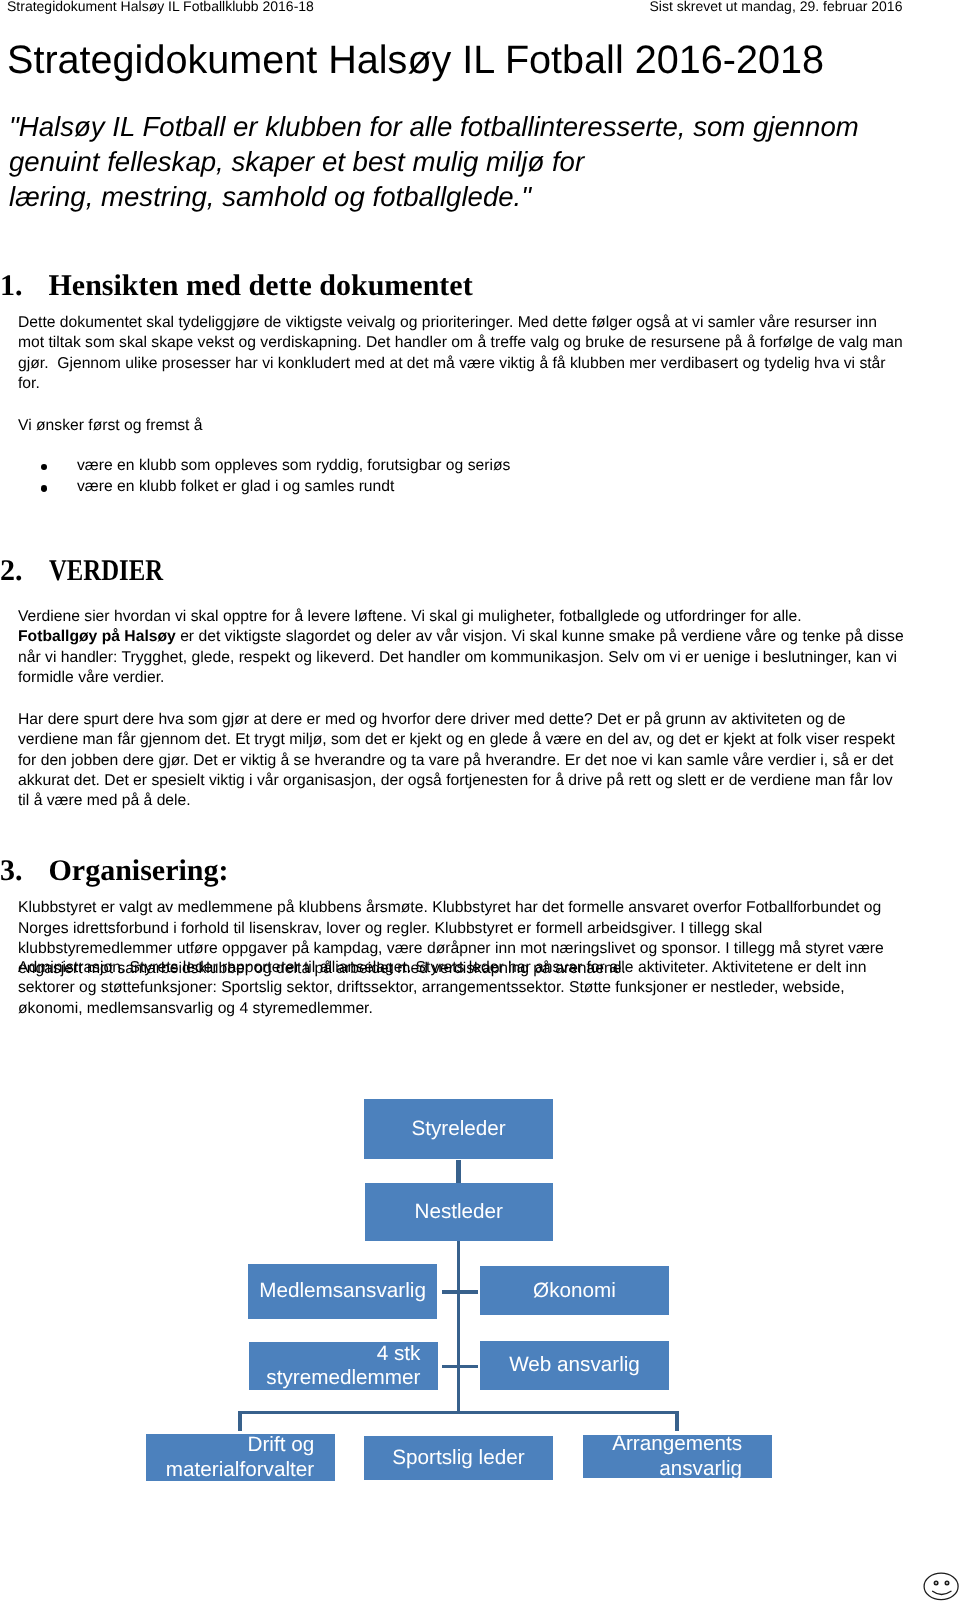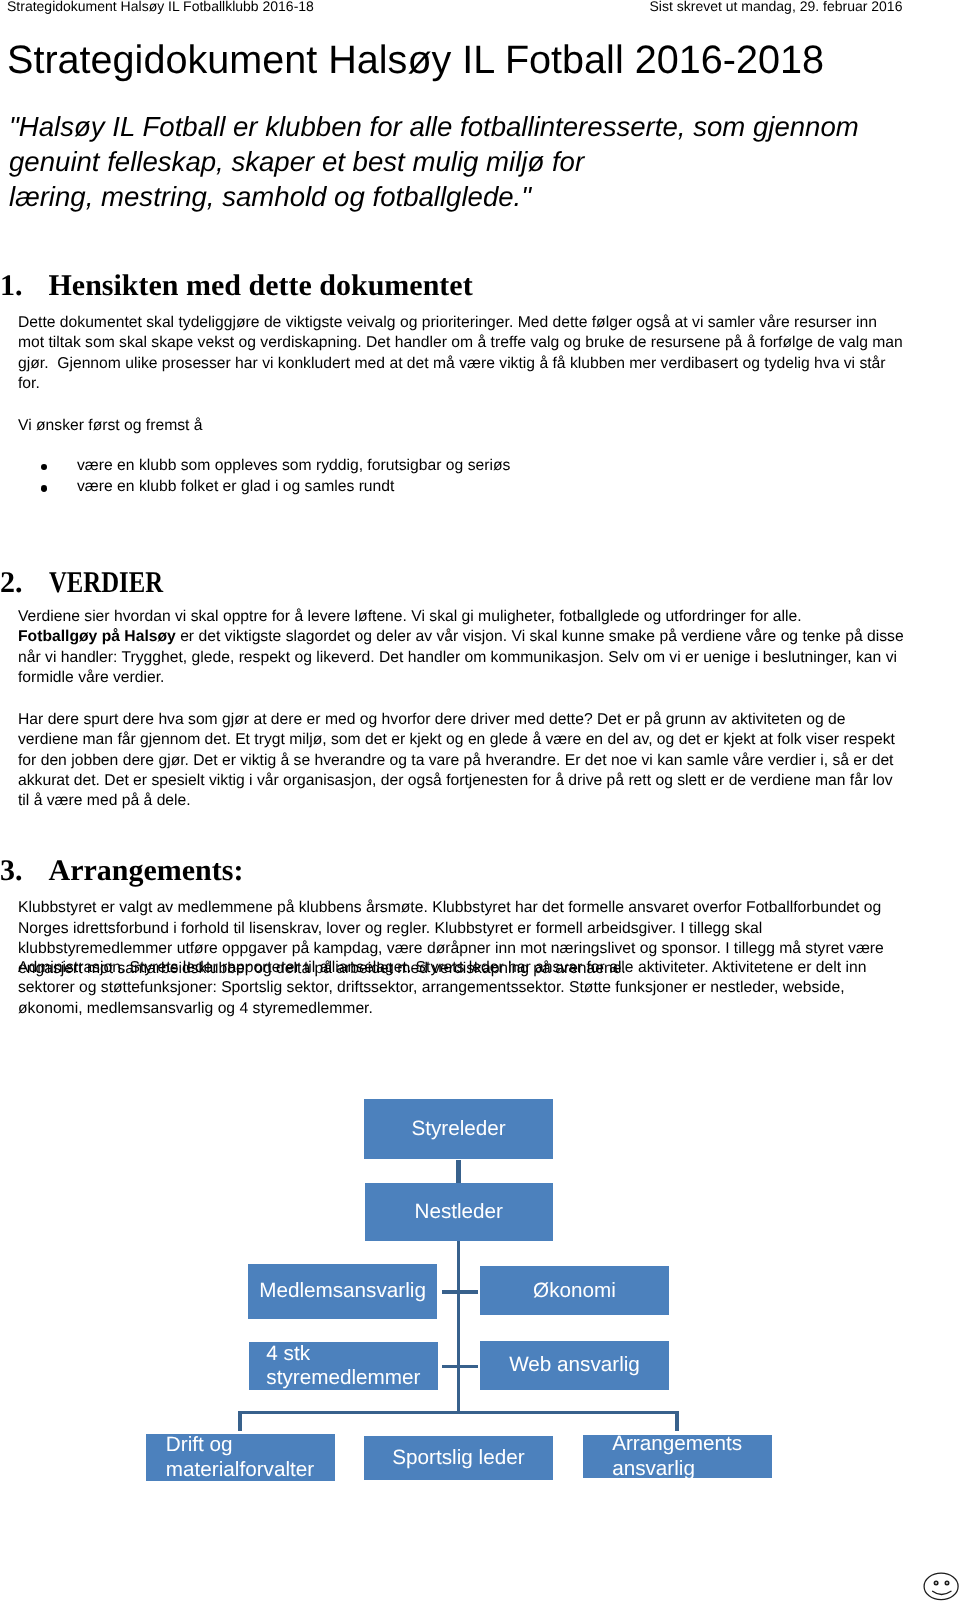--- a/index.html
+++ b/index.html
@@ -51,21 +51,21 @@
   }
   ul.bullets li::before {
     content:""; position:absolute; left:33.4px; top:9.2px; width:6px; height:6.3px;
     border-radius:50%; background:#000000;
   }
 
   
   .orgchart { position:absolute; left:0; top:0; width:960px; height:420px; }
   .orgchart .box {
     position:absolute; background:#4c81bd; color:#ffffff;
-    font-size:20.7px; text-align:left; display:flex; white-space:pre-line;
+    font-size:20.7px; text-align:right; display:flex; white-space:pre-line;
     align-items:center; justify-content:center; line-height:24.2px;
     font-family:"Liberation Sans", sans-serif;
     padding-bottom:0.2px; box-sizing:border-box;
   }
   .orgchart .line { position:absolute; background:#38618c; }
 
   
   .ftr { position:absolute; font-size:15.9px; line-height:18px; white-space:nowrap;margin-top:36px; }
   .ftr-left  { left:8px;   top:1575.5px; }
   .ftr-right { left:751px; top:1575.5px; }
@@ -92,28 +92,28 @@
     <h2 class="sec" style="top:269px">
       <span class="num">1.</span><span>Hensikten med dette dokumentet</span>
     </h2>
     <p class="body" style="top:305px">Dette dokumentet skal tydeliggjøre de viktigste veivalg og prioriteringer. Med dette følger også at vi samler våre resurser inn mot tiltak som skal skape vekst og verdiskapning. Det handler om å treffe valg og bruke de resursene på å forfølge de valg man gjør.  Gjennom ulike prosesser har vi konkludert med at det må være viktig å få klubben mer verdibasert og tydelig hva vi står for.</p>
     <p class="body lead" style="top:408px">Vi ønsker først og fremst å</p>
     <ul class="bullets" style="top:446.5px">
       <li>være en klubb som oppleves som ryddig, forutsigbar og seriøs</li>
       <li>være en klubb folket er glad i og samles rundt</li>
     </ul>
 
-    <h2 class="sec" style="top:566px">
+    <h2 class="sec" style="top:554px">
       <span class="num">2.</span><span class="caps">VERDIER</span>
     </h2>
     <p class="body" style="top:599px"><span>Verdiene sier hvordan vi skal opptre for å levere løftene. Vi skal gi muligheter, fotballglede og utfordringer for alle.</span><br><b>Fotballgøy på Halsøy</b><span> er det viktigste slagordet og deler av vår visjon. Vi skal kunne smake på verdiene våre og tenke på disse når vi handler: Trygghet, glede, respekt og likeverd. Det handler om kommunikasjon. Selv om vi er uenige i beslutninger, kan vi formidle våre verdier.</span></p>
     <p class="body" style="top:702px">Har dere spurt dere hva som gjør at dere er med og hvorfor dere driver med dette? Det er på grunn av aktiviteten og de verdiene man får gjennom det. Et trygt miljø, som det er kjekt og en glede å være en del av, og det er kjekt at folk viser respekt for den jobben dere gjør. Det er viktig å se hverandre og ta vare på hverandre. Er det noe vi kan samle våre verdier i, så er det akkurat det. Det er spesielt viktig i vår organisasjon, der også fortjenesten for å drive på rett og slett er de verdiene man får lov til å være med på å dele.</p>
 
     <h2 class="sec" style="top:854px">
-      <span class="num">3.</span><span>Arrangements:</span>
+      <span class="num">3.</span><span>Organisering:</span>
     </h2>
     <p class="body" style="top:890.3px">Klubbstyret er valgt av medlemmene på klubbens årsmøte. Klubbstyret har det formelle ansvaret overfor Fotballforbundet og Norges idrettsforbund i forhold til lisenskrav, lover og regler. Klubbstyret er formell arbeidsgiver. I tillegg skal klubbstyremedlemmer utføre oppgaver på kampdag, være døråpner inn mot næringslivet og sponsor. I tillegg må styret være engasjert mot samarbeidsklubber og delta på arbeidet med verdiskapning på arenaene.</p>
     <p class="body" style="top:950px">Administrasjon. Styrets leder rapporterer til allianselaget. Styrets leder har ansvar for alle aktiviteter. Aktivitetene er delt inn sektorer og støttefunksjoner: Sportslig sektor, driftssektor, arrangementssektor. Støtte funksjoner er nestleder, webside, økonomi, medlemsansvarlig og 4 styremedlemmer.</p>
 
     <div class="orgchart">
 
       <div class="line" style="left:456.3px; top:1159.5px; width:4.5px; height:24px"></div>
       <div class="line" style="left:456.8px; top:1241px; width:3.5px; height:172px"></div>
       <div class="line" style="left:442px; top:1289.8px; width:35.5px; height:4px"></div>
       <div class="line" style="left:442px; top:1364.6px; width:35.5px; height:3.9px"></div>

